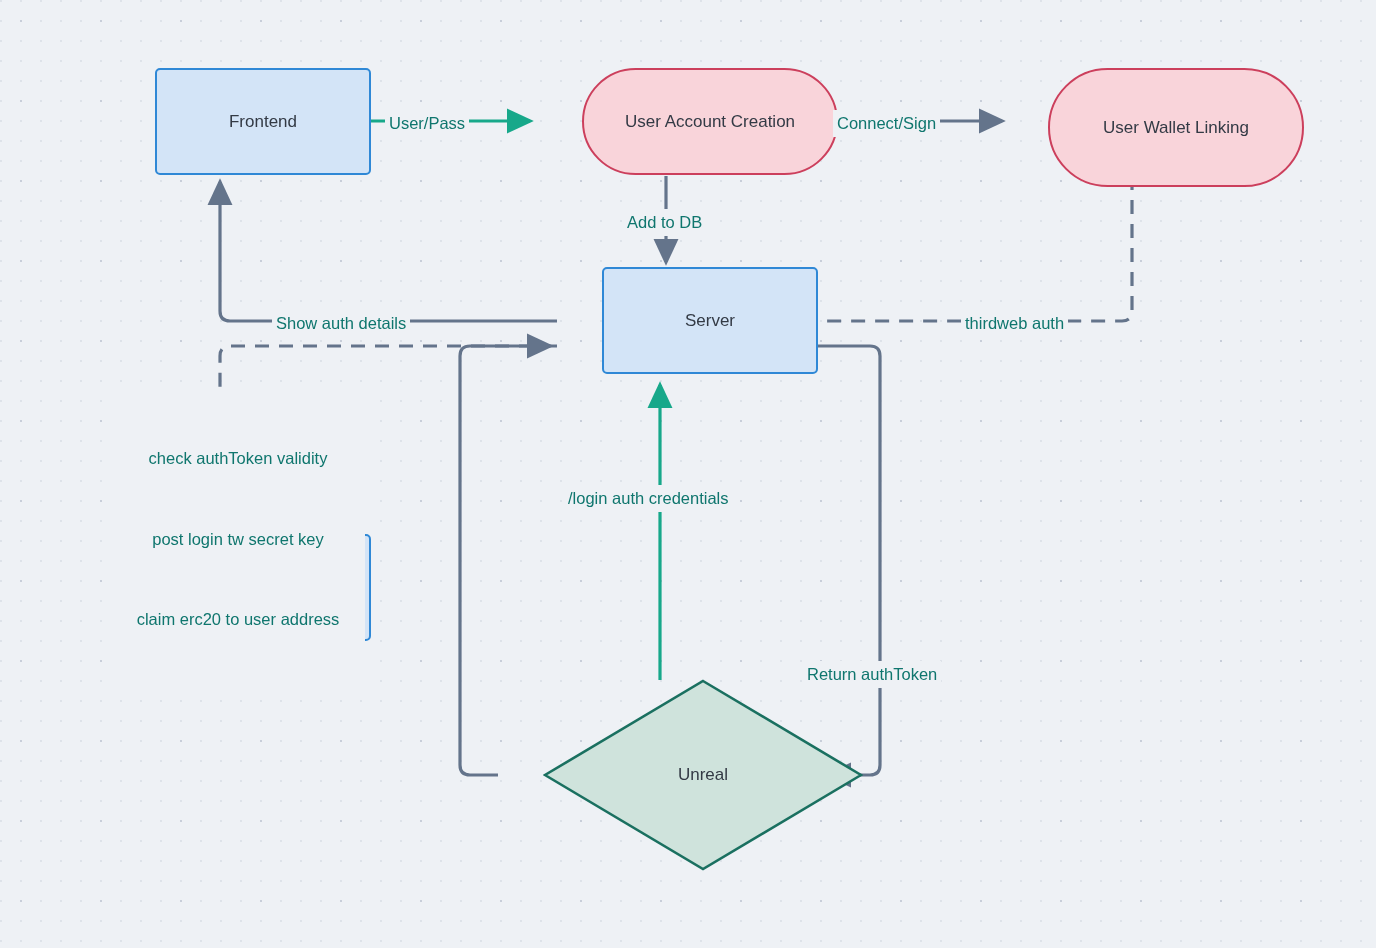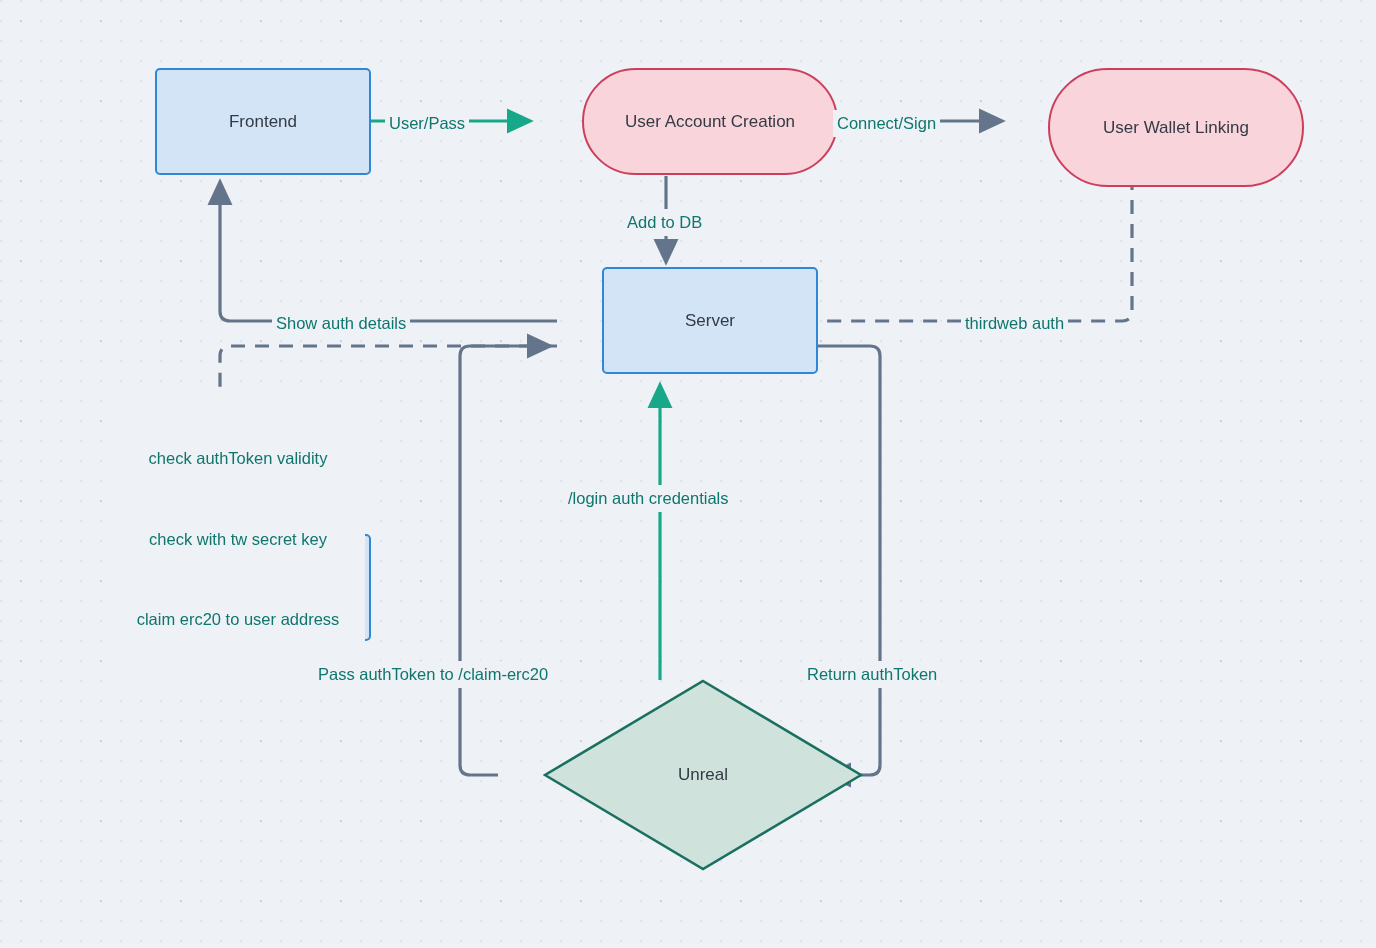--- a/index.html
+++ b/index.html
@@ -148,23 +148,22 @@
   <div class="edge-label" style="left:833px; top:110px;">Connect/Sign</div>
 
   <div class="edge-label" style="left:623px; top:209px;">Add to DB</div>
 
   <div class="edge-label" style="left:961px; top:310px;">thirdweb auth</div>
 
   <div class="edge-label" style="left:272px; top:310px;">Show auth details</div>
 
   <div class="edge-label" style="left:111px; top:392px; width:246px;">
     <div>check authToken validity</div>
-    <div>check with tw secret key</div>
+    <div>post login tw secret key</div>
     <div>claim erc20 to user address</div>
   </div>
 
   <div class="edge-label" style="left:564px; top:485px;">/login auth credentials</div>
 
-  <div class="edge-label" style="left:314px; top:661px;">Pass authToken to /claim-erc20</div>
 
   <div class="edge-label" style="left:803px; top:661px;">Return authToken</div>
 
 </div>
 
 </body></html>

